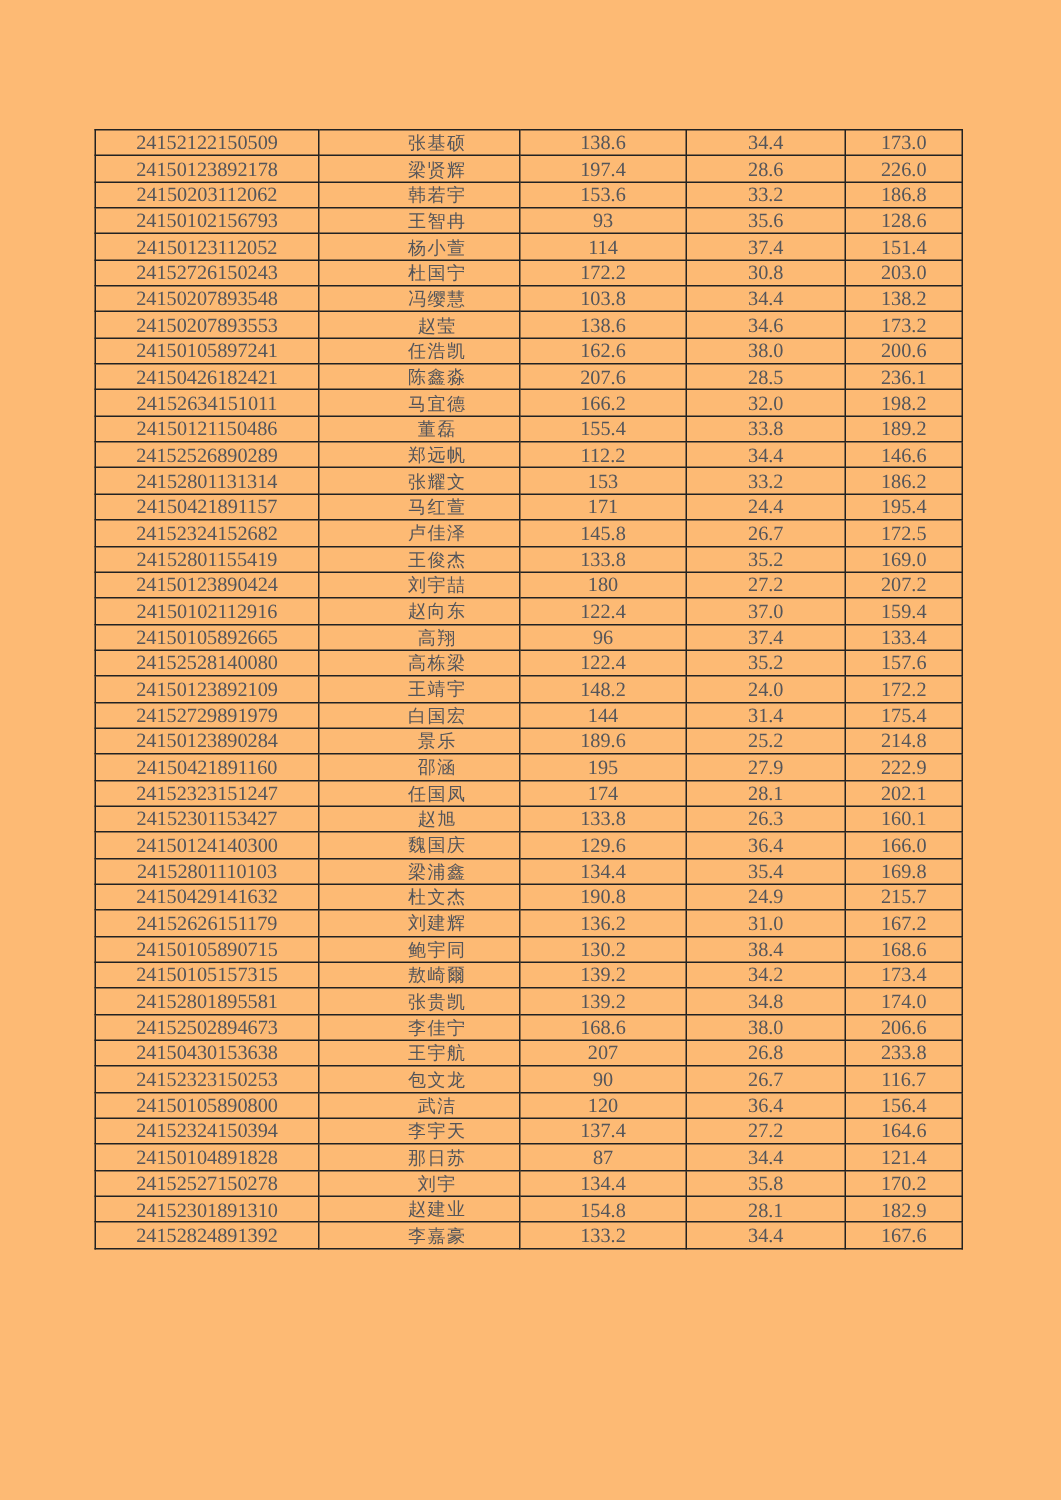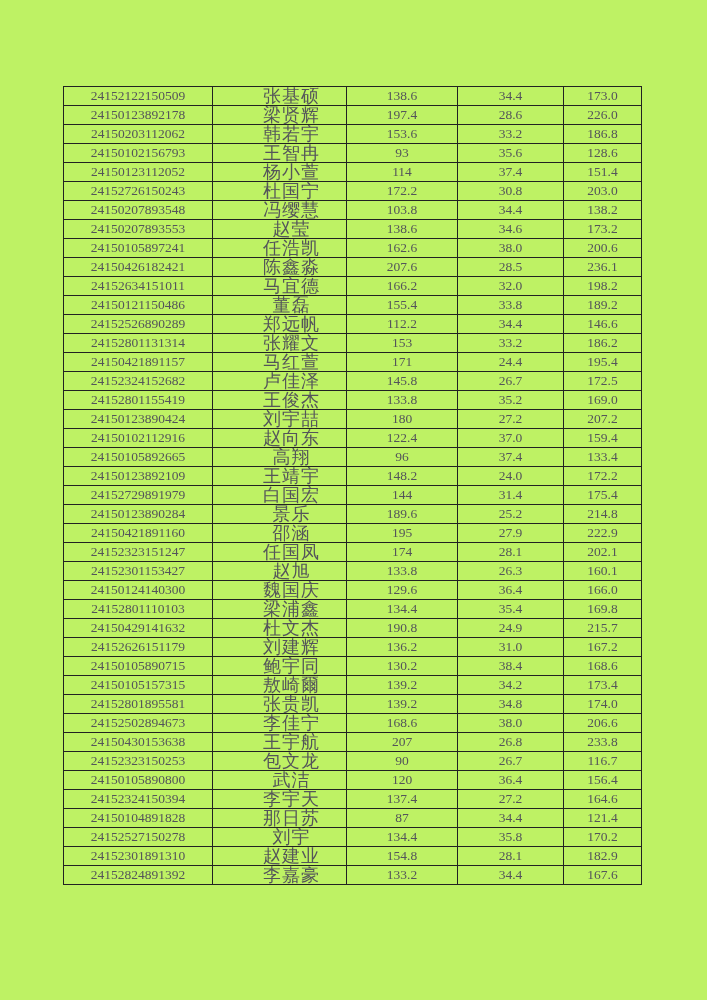--- a/index.html
+++ b/index.html
@@ -4,21 +4,21 @@
 <style>
   html, body {
     margin: 0;
     padding: 0;
     background: #ffffff;
   }
   .page {
     position: relative;
     width: 707px;
     height: 1000px;
-    background: #bef264;
+    background: #fdba74;
     overflow: hidden;
     font-family: "Liberation Serif", "DejaVu Serif", serif;
   }
   table.score-table {
     position: absolute;
     left: 63px;
     top: 86px;
     width: 578px;
     border-collapse: collapse;
     table-layout: fixed;
@@ -34,21 +34,21 @@
     padding: 0;
     text-align: center;
     vertical-align: middle;
     font-size: 13.5px;
     line-height: 1;
     color: #54555a;
     white-space: nowrap;
     overflow: hidden;
   }
   table.score-table td.cell-name {
-    font-size: 18px;
+    font-size: 12px;
     letter-spacing: 1px;
     padding-left: 24px;
   }
 </style>
 </head>
 <body>
 
 <div class="page">
   <table class="score-table">
     <colgroup>
@@ -193,20 +193,27 @@
           <td class="cell-total-score">159.4</td>
         </tr>
         <tr>
           <td class="cell-exam-id">24150105892665</td>
           <td class="cell-name">高翔</td>
           <td class="cell-written-score">96</td>
           <td class="cell-interview-score">37.4</td>
           <td class="cell-total-score">133.4</td>
         </tr>
         <tr>
+          <td class="cell-exam-id">24152528140080</td>
+          <td class="cell-name">高栋梁</td>
+          <td class="cell-written-score">122.4</td>
+          <td class="cell-interview-score">35.2</td>
+          <td class="cell-total-score">157.6</td>
+        </tr>
+        <tr>
           <td class="cell-exam-id">24150123892109</td>
           <td class="cell-name">王靖宇</td>
           <td class="cell-written-score">148.2</td>
           <td class="cell-interview-score">24.0</td>
           <td class="cell-total-score">172.2</td>
         </tr>
         <tr>
           <td class="cell-exam-id">24152729891979</td>
           <td class="cell-name">白国宏</td>
           <td class="cell-written-score">144</td>

